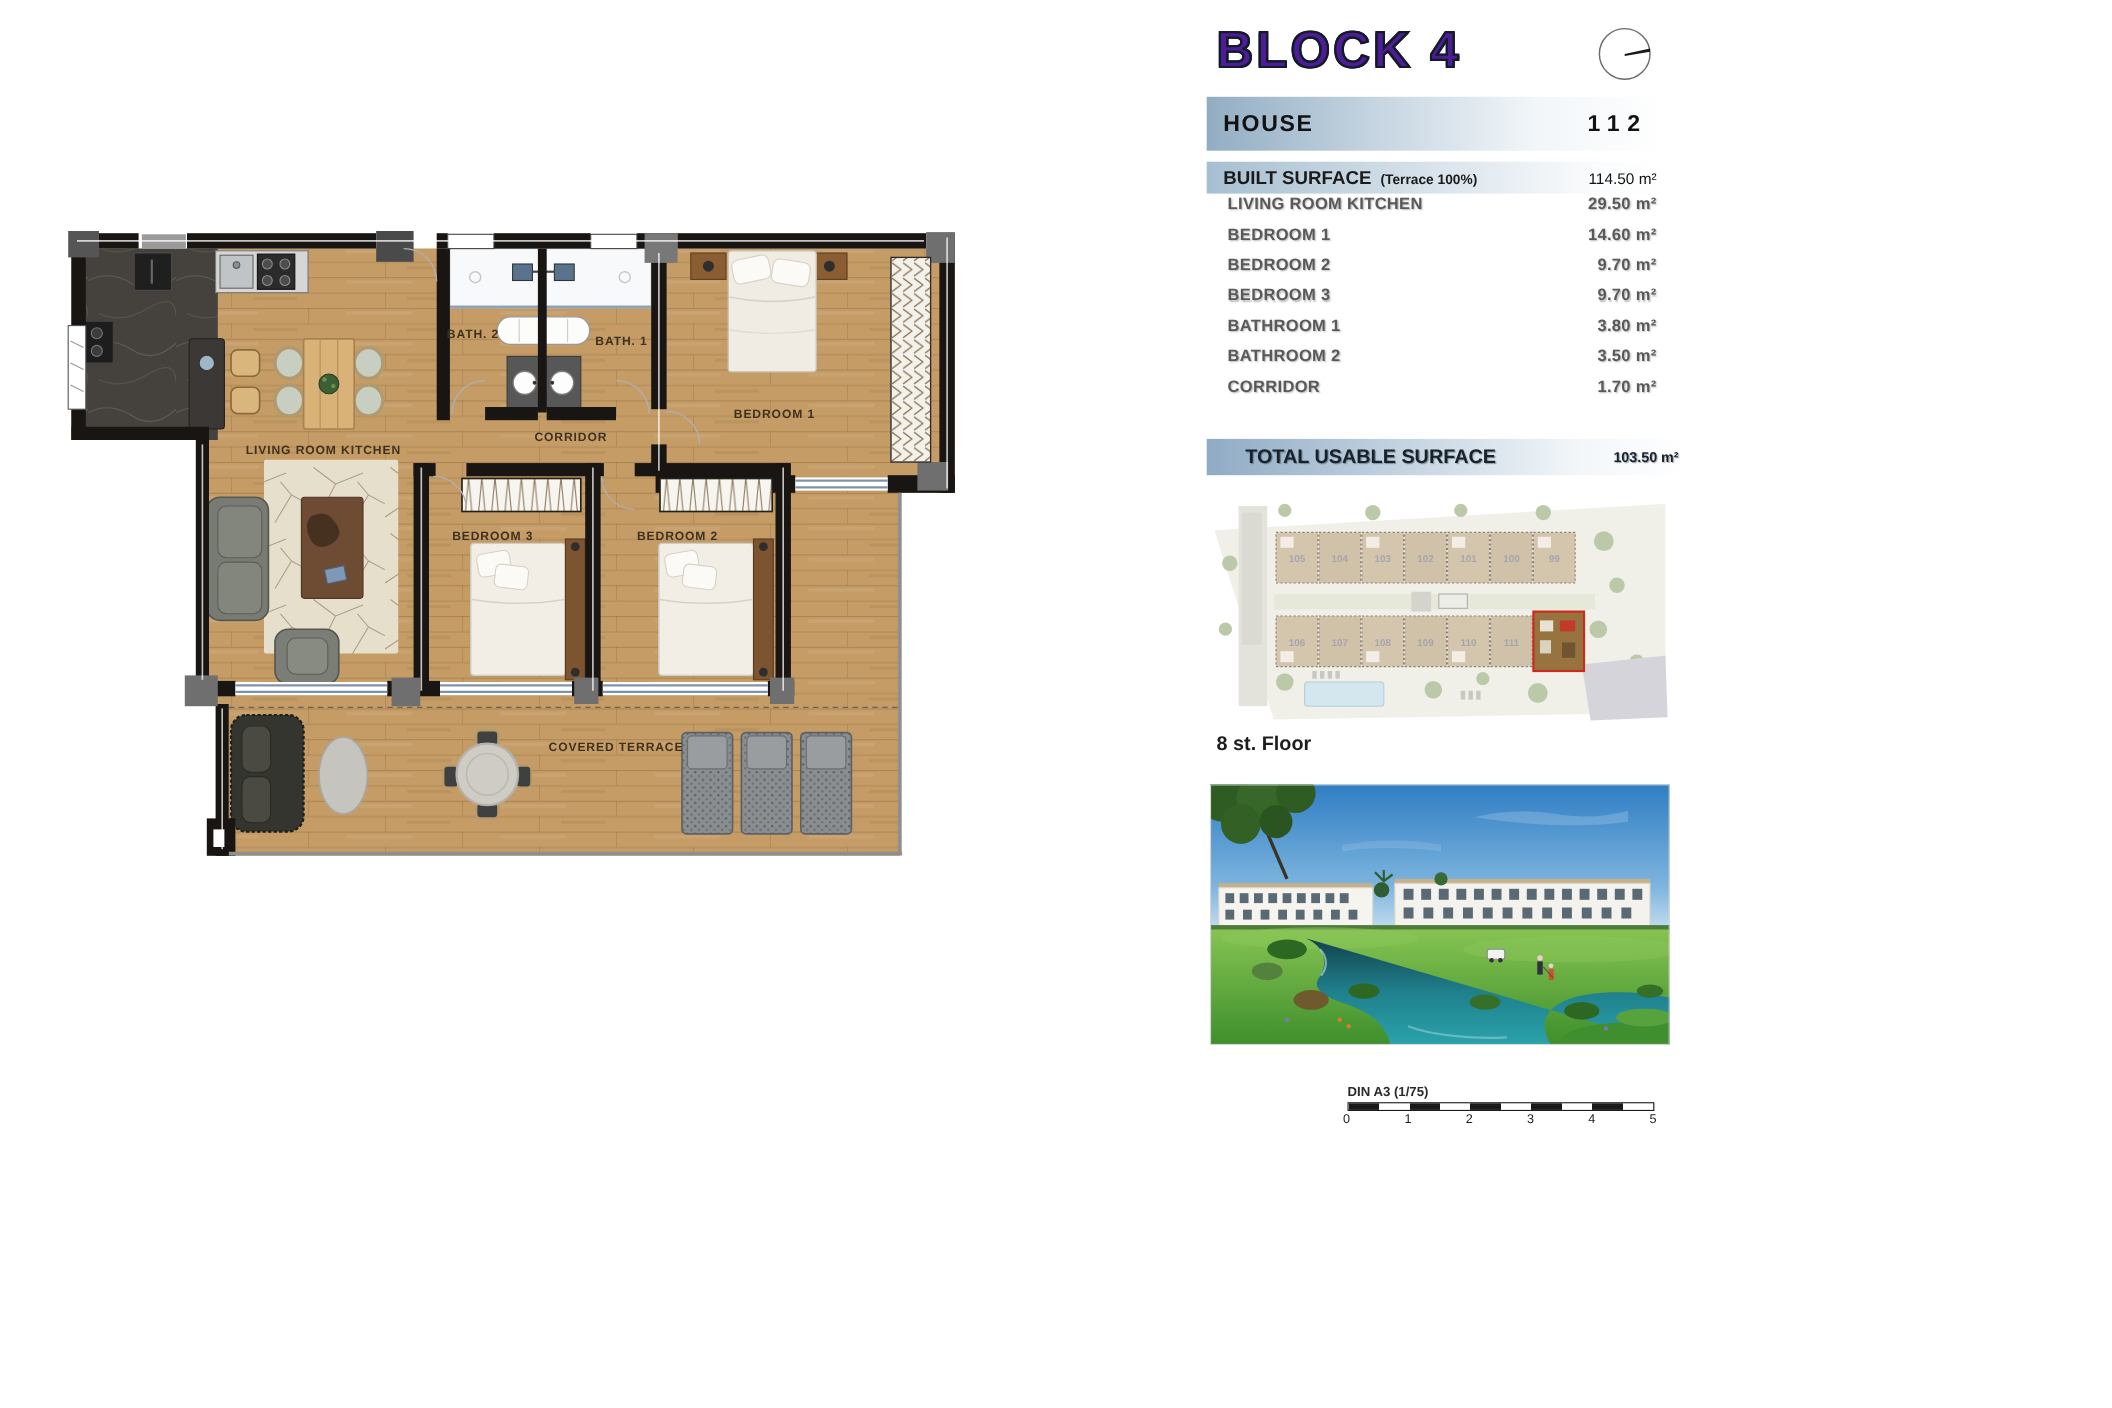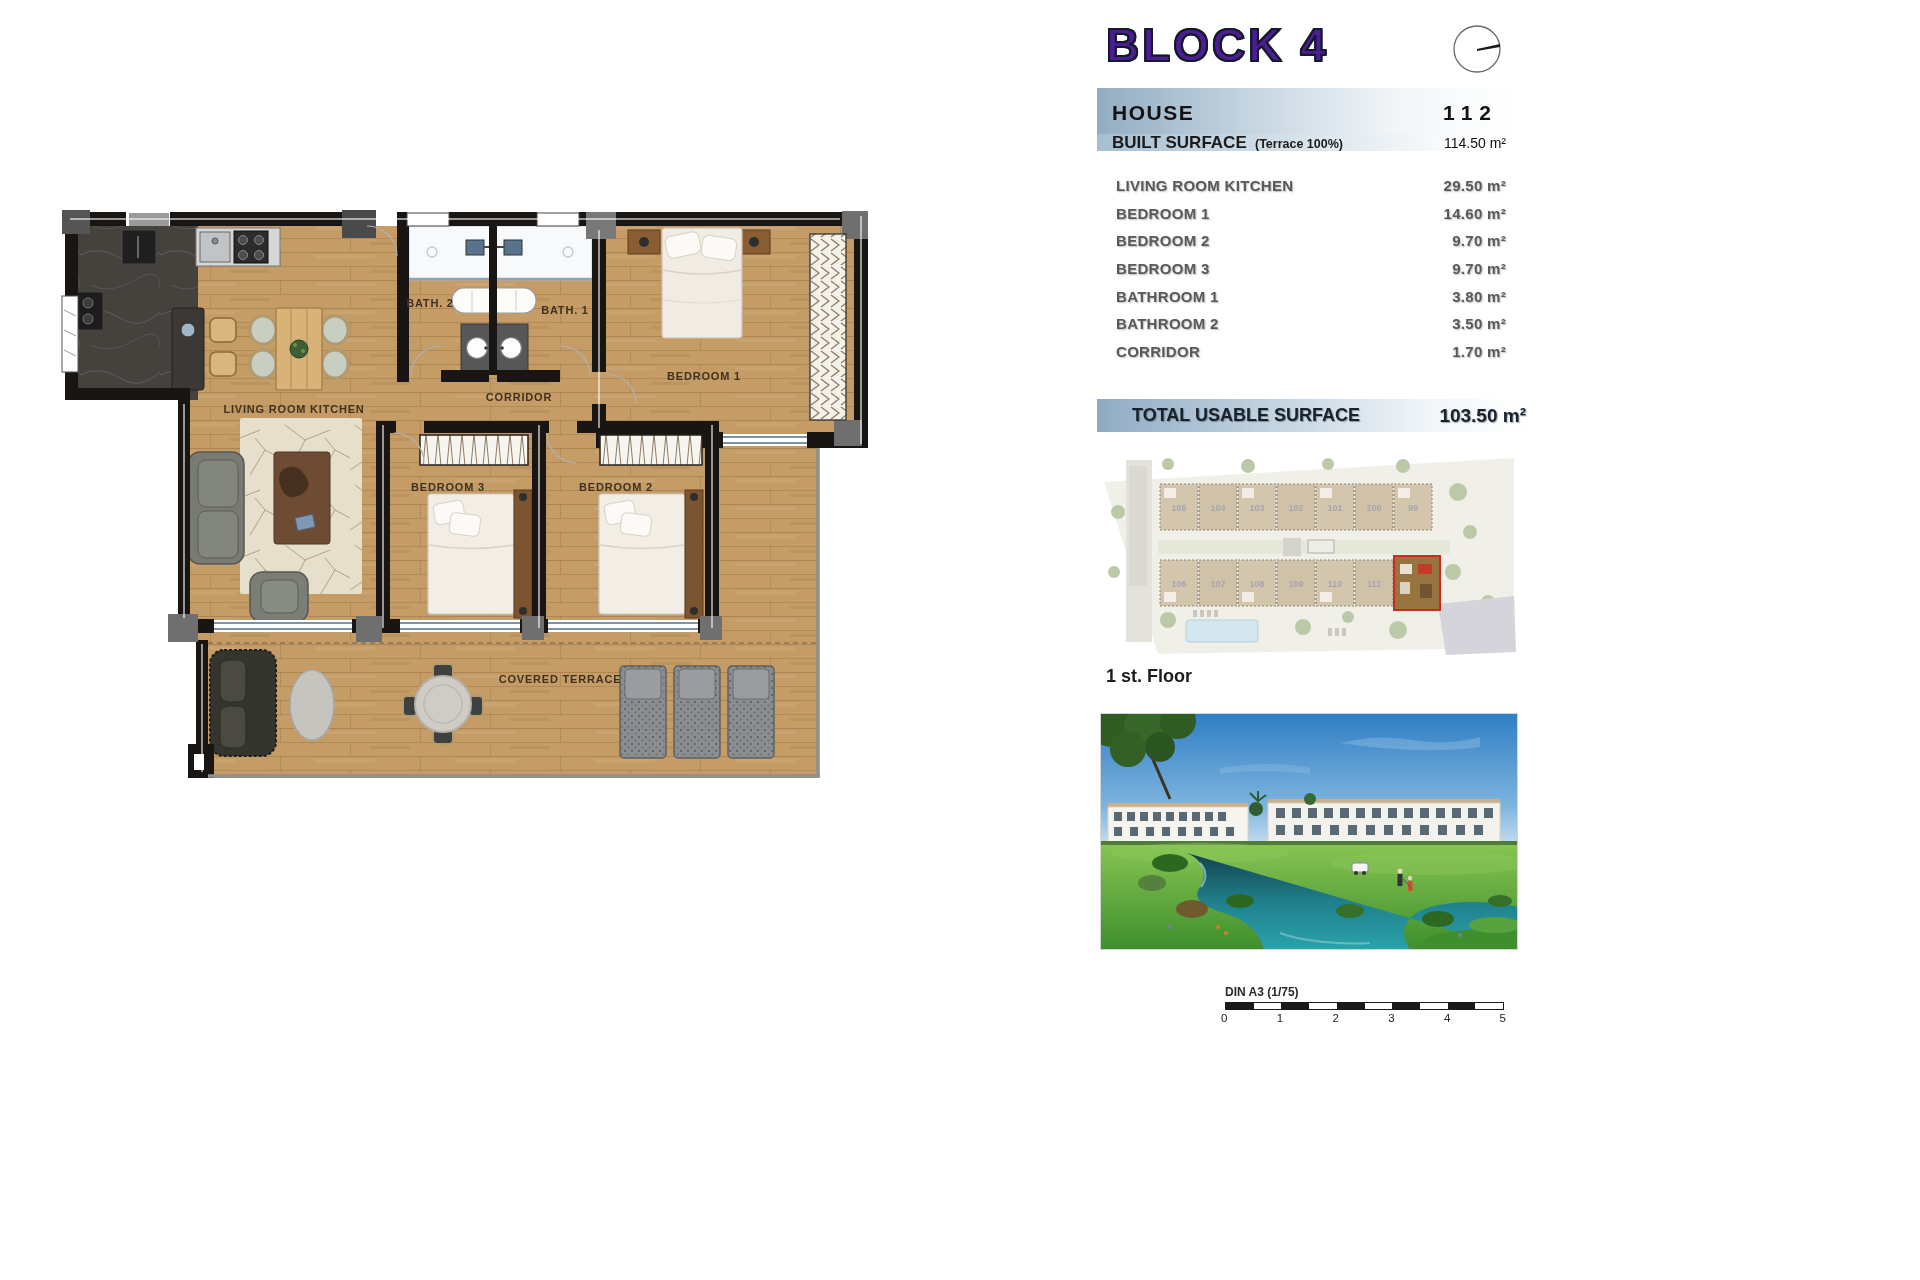--- a/index.html
+++ b/index.html
@@ -6,29 +6,29 @@
   body{width:1920px;height:1280px;position:relative;overflow:hidden;
        font-family:"Liberation Sans",sans-serif;}
   .abs{position:absolute;}
 
   
   .block-title{left:1106px;top:18px;font-size:46px;font-weight:700;letter-spacing:3px;
     color:#4c1d95;-webkit-text-stroke:2px #131a28;
     text-shadow:1px 1px 0 #131a28,-1px 1px 0 #131a28,1px -1px 0 #131a28,-1px -1px 0 #131a28;}
   .bar{left:1097px;width:417px;display:flex;align-items:center;justify-content:space-between;}
   .bar-house{top:88px;height:49px;background:linear-gradient(90deg,#92adc2 0%,#c7d6e2 38%,#f2f6f9 72%,#ffffff 100%);}
-  .bar-built{top:134px;height:17px;background:linear-gradient(90deg,#a6bfd0 0%,#d4e0e9 45%,#fbfcfd 85%,#ffffff 100%);}
+  .bar-built{top:147px;height:29px;background:linear-gradient(90deg,#a6bfd0 0%,#d4e0e9 45%,#fbfcfd 85%,#ffffff 100%);}
   .bar-total{top:399px;height:33px;background:linear-gradient(90deg,#8fabc4 0%,#c3d3e0 40%,#f3f7fa 78%,#ffffff 100%);padding-left:20px;}
   .bar-house .lbl{margin-left:15px;font-size:21px;font-weight:700;letter-spacing:1.5px;color:#121212;}
   .bar-house .val{margin-right:16px;font-size:21px;font-weight:700;letter-spacing:7px;color:#121212;}
   .bar-built .lbl{margin-left:15px;font-size:17px;font-weight:700;color:#1b1b1b;}
   .bar-built .lbl small{font-size:12.5px;font-weight:700;}
   .bar-built .val{margin-right:8px;font-size:14px;font-weight:400;color:#111;}
   .bar-total .lbl{margin-left:15px;font-size:18px;font-weight:700;color:#17222c;text-shadow:1px 1px 1px rgba(30,40,50,.4);}
-  .bar-total .val{margin-right:8px;font-size:19px;font-weight:700;color:#17222c;text-shadow:1px 1px 1px rgba(30,40,50,.4);}
+  .bar-total .val{margin-right:8px;font-size:13px;font-weight:700;color:#17222c;text-shadow:1px 1px 1px rgba(30,40,50,.4);}
   .surface-rows{left:1097px;top:172px;width:417px;}
   .srow{height:27.6px;display:flex;align-items:center;justify-content:space-between;
         padding:0 8px 0 19px;font-size:15px;font-weight:700;color:#595959;
         letter-spacing:.3px;text-shadow:1px 1.2px 1.5px rgba(60,60,60,.35);}
   .floor-caption{left:1106px;top:666px;font-size:18px;font-weight:700;color:#1d1d1d;}
   .scale-label{left:1225px;top:985px;font-size:12px;font-weight:700;color:#2a2a2a;}
   .scale-bar{left:1225px;top:1002px;width:277px;height:6px;border:1px solid #1a1a1a;
     background:repeating-linear-gradient(90deg,#1a1a1a 0 27.7px,#ffffff 27.7px 55.4px);}
   .scale-ticks{left:1221px;top:1012px;width:285px;display:flex;justify-content:space-between;
     font-size:11.5px;color:#222;}
@@ -434,21 +434,21 @@
   </g>
   <g>
     <rect x="296" y="104" width="46" height="54" fill="#97743f" stroke="#cc2a1c" stroke-width="2"></rect>
     <rect x="302" y="112" width="12" height="10" fill="#e8e2d4"></rect>
     <rect x="320" y="112" width="14" height="10" fill="#c23a2a"></rect>
     <rect x="302" y="130" width="10" height="12" fill="#d9d2c0"></rect>
     <rect x="322" y="132" width="12" height="14" fill="#6f5631"></rect>
   </g>
 </svg>
 
-<div class="abs floor-caption">1 st. Floor</div>
+<div class="abs floor-caption">8 st. Floor</div>
 
 <svg class="abs" style="left:1100px;top:713px" width="418" height="237" viewBox="0 0 418 237">
   <defs>
     <linearGradient id="skyg" x1="0" y1="0" x2="0" y2="1">
       <stop offset="0" stop-color="#2f7ec4"></stop>
         <stop offset=".7" stop-color="#7db4de"></stop>
         <stop offset="1" stop-color="#c3ddf0"></stop>
     </linearGradient>
     <linearGradient id="grassg" x1="0" y1="0" x2="0" y2="1">
       <stop offset="0" stop-color="#86c352"></stop>

